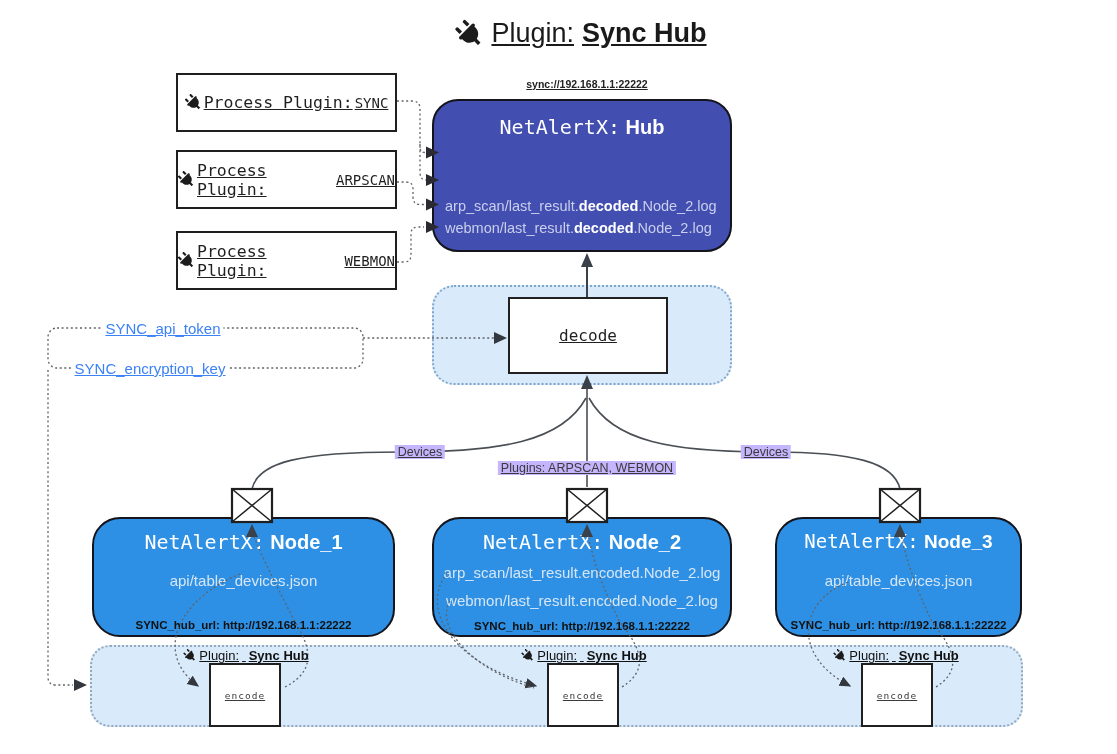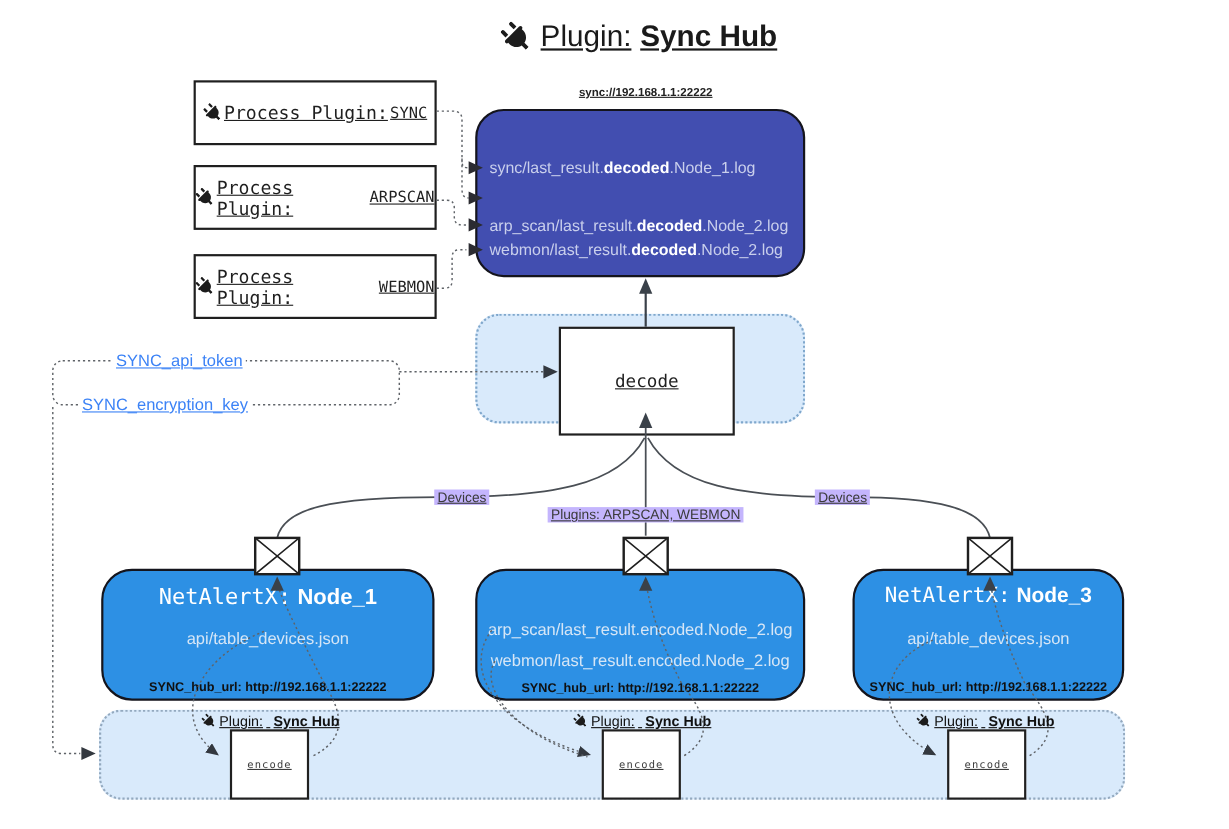--- a/index.html
+++ b/index.html
@@ -25,21 +25,21 @@
   .hub-title{position:absolute;top:14px;left:0;width:100%;text-align:center;color:#fff;font-size:20px;}
   .hub-title .mono{font-size:20px;}
   .hub-log{position:absolute;left:11px;font-size:14.5px;color:var(--hubtext,#c9cfec);white-space:nowrap;}
   .hub-log b{color:#fff;font-weight:700;}
   .hub-url{top:78px;left:587px;font-size:10.5px;font-weight:600;color:#222;z-index:6;}
 
   
   .panel{background:var(--panel,#d9eafb);box-sizing:border-box;z-index:0;}
   .decode-wrap{left:432px;top:285px;width:300px;height:100px;border:2px dotted #7fa7cc;border-radius:22px;}
   .iobox{background:#fff;border:2px solid #202020;box-sizing:border-box;display:flex;align-items:center;justify-content:center;z-index:1;}
-  .decode-box{left:508px;top:297px;width:160px;height:99px;font-size:16px;}
+  .decode-box{left:508px;top:297px;width:160px;height:77px;font-size:16px;}
 
   
   .wlabel{background:#fff;padding:0 3px;z-index:6;font-size:15px;color:#3b82f6;}
   .elabel{background:#c4b5fd;padding:0 3px;z-index:6;font-size:12.5px;color:#3a3a3a;}
 
   
   .node{background:var(--node,#2d90e4);border:2px solid #14141c;border-radius:28px;box-sizing:border-box;z-index:1;}
   .node-title{position:absolute;top:11px;left:0;width:100%;text-align:center;color:#fff;font-size:20px;white-space:nowrap;}
   .node-file{position:absolute;left:0;width:100%;text-align:center;color:var(--nodetext,#d6e6f6);font-size:15px;white-space:nowrap;}
   .node-url{position:absolute;left:0;width:100%;text-align:center;color:#101010;font-size:11.5px;font-weight:600;white-space:nowrap;}
@@ -89,41 +89,42 @@
         <svg class="plug" width="17" height="17" viewBox="0 0 384 512">
           <path fill="#1c1c1c" d="M96 0C78.3 0 64 14.3 64 32V128h64V32c0-17.7-14.3-32-32-32zm192 0c-17.7 0-32 14.3-32 32V128h64V32c0-17.7-14.3-32-32-32zM32 160c-17.7 0-32 14.3-32 32s14.3 32 32 32v32c0 77.4 55 142 128 156.8V512h64V412.8C297 398 352 333.4 352 256V224c17.7 0 32-14.3 32-32s-14.3-32-32-32H32z"></path>
         </svg>
         <span>Process Plugin:</span>
       </div>
     <div class="pline2">WEBMON</div>
   </div>
 
   <div class="abs hub-url ctr">sync://192.168.1.1:22222</div>
   <div class="abs hub">
-    <div class="hub-log" style="top:44px;"><span>sync/last_result.</span><b>decoded</b><span>.Node_1.log</span></div>
+    <div class="hub-title"><span class="mono">NetAlertX:</span> <b>Hub</b></div>
     <div class="hub-log" style="top:97px;"><span>arp_scan/last_result.</span><b>decoded</b><span>.Node_2.log</span></div>
     <div class="hub-log" style="top:119px;"><span>webmon/last_result.</span><b>decoded</b><span>.Node_2.log</span></div>
   </div>
 
   <div class="abs panel decode-wrap"></div>
   <div class="abs iobox decode-box mono">decode</div>
 
   <div class="abs wlabel ctr" style="left:163px;top:320px;">SYNC_api_token</div>
   <div class="abs wlabel ctr" style="left:150px;top:360px;">SYNC_encryption_key</div>
 
   <div class="abs elabel ctr" style="left:420px;top:445px;">Devices</div>
   <div class="abs elabel ctr" style="left:766px;top:445px;">Devices</div>
   <div class="abs elabel ctr" style="left:587px;top:461px;">Plugins: ARPSCAN, WEBMON</div>
 
   <div class="abs node" style="left:92px;top:517px;width:303px;height:120px;">
     <div class="node-title"><span class="mono">NetAlertX:</span> <b>Node_1</b></div>
     <div class="node-file" style="top:53px;">api/table_devices.json</div>
     <div class="node-url" style="top:100px;">SYNC_hub_url: http://192.168.1.1:22222</div>
   </div>
   <div class="abs node" style="left:432px;top:517px;width:300px;height:120px;">
+    <div class="node-title"><span class="mono">NetAlertX:</span> <b>Node_2</b></div>
     <div class="node-file" style="top:45px;">arp_scan/last_result.encoded.Node_2.log</div>
     <div class="node-file" style="top:73px;">webmon/last_result.encoded.Node_2.log</div>
     <div class="node-url" style="top:101px;">SYNC_hub_url: http://192.168.1.1:22222</div>
   </div>
   <div class="abs node" style="left:775px;top:517px;width:247px;height:120px;">
     <div class="node-title" style="font-size:19px;"><span class="mono" style="font-size:19px;">NetAlertX:</span> <b>Node_3</b></div>
     <div class="node-file" style="top:53px;">api/table_devices.json</div>
     <div class="node-url" style="top:100px;">SYNC_hub_url: http://192.168.1.1:22222</div>
   </div>
 

